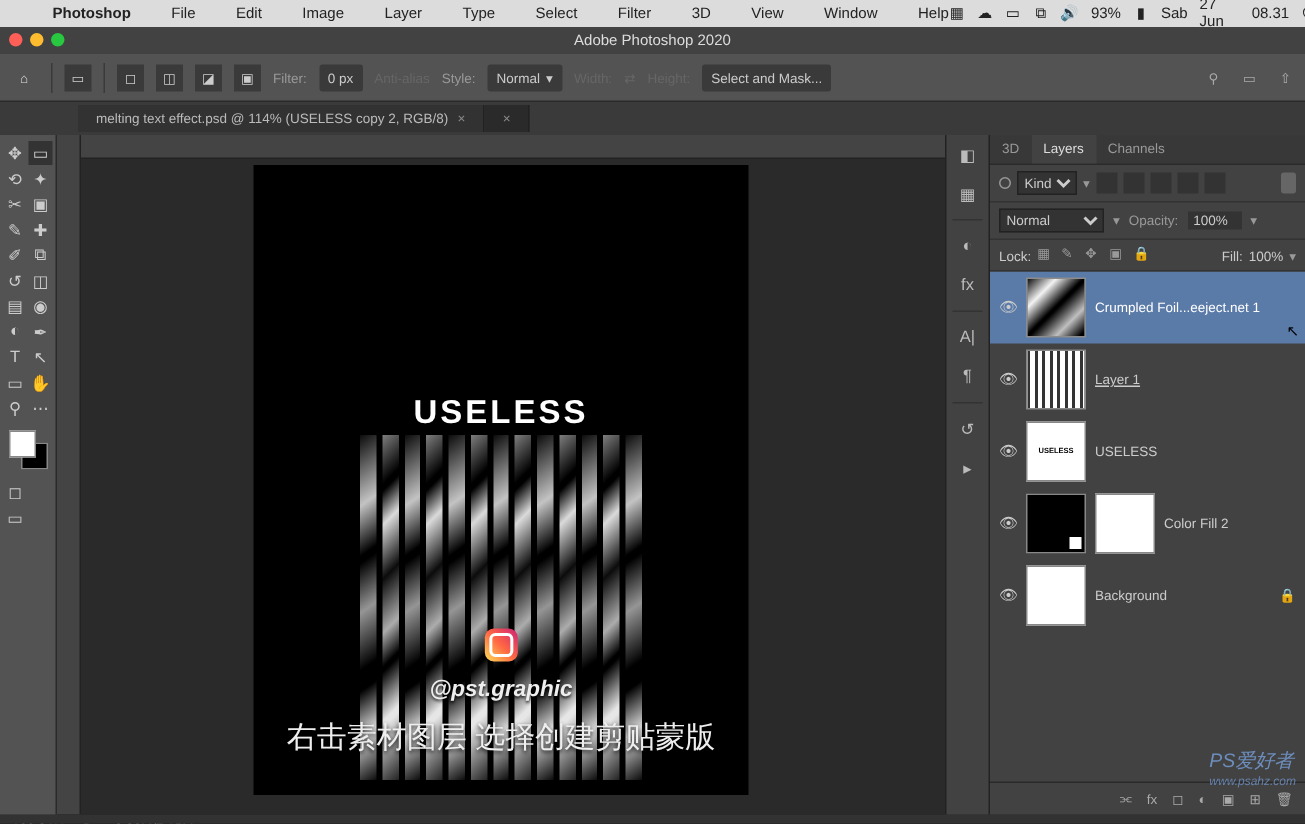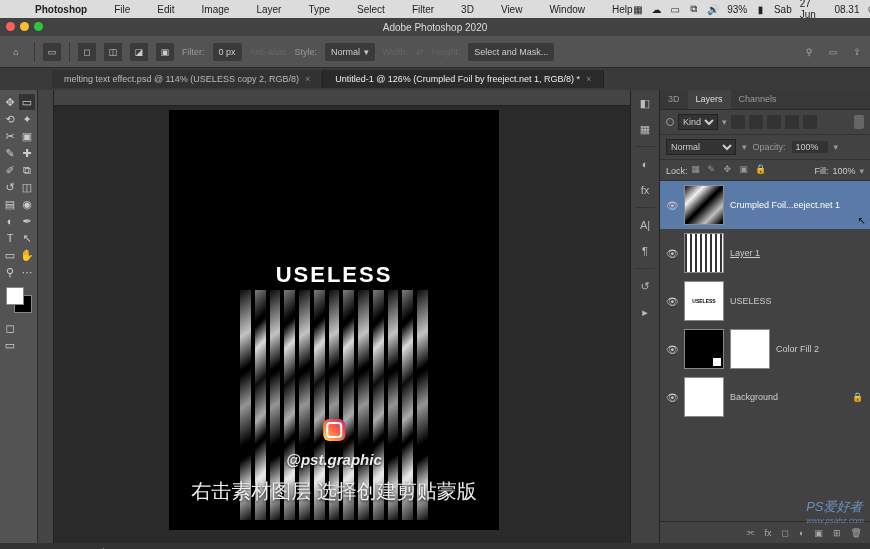--- a/index.html
+++ b/index.html
@@ -150,21 +150,20 @@
     <span>⇧</span>
   </div>
 </div>
 
 <div class="tab-bar">
   <div class="tab">
       <span>melting text effect.psd @ 114% (USELESS copy 2, RGB/8)</span>
       <span class="x">×</span>
     </div>
   <div class="tab active">
-      <span>Untitled-1 @ 126% (Crumpled Foil by freeject.net 1, RGB/8) *</span>
       <span class="x">×</span>
     </div>
 </div>
 
 <div class="workspace">
 
   <div class="toolbar">
     <div class="row">
         <span class="tool">✥</span>
         <span class="tool sel">▭</span>

